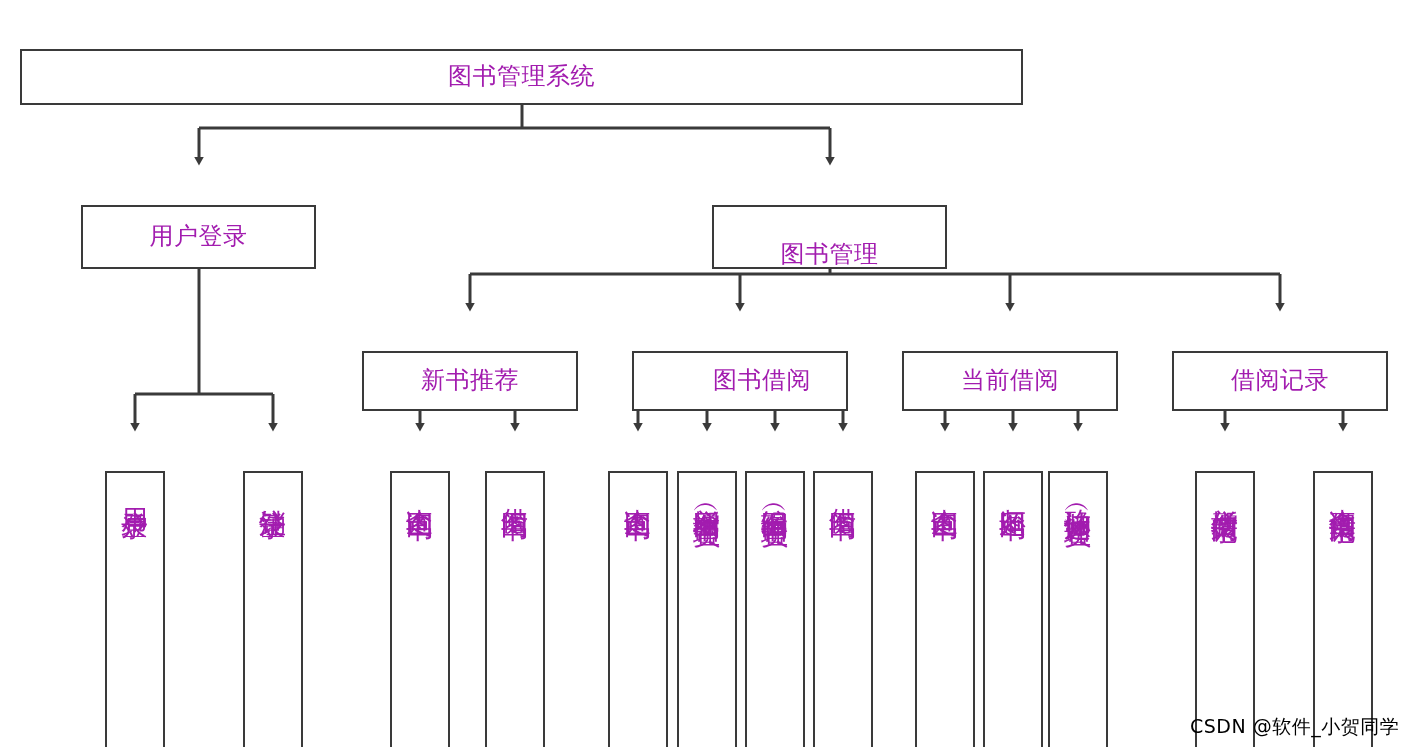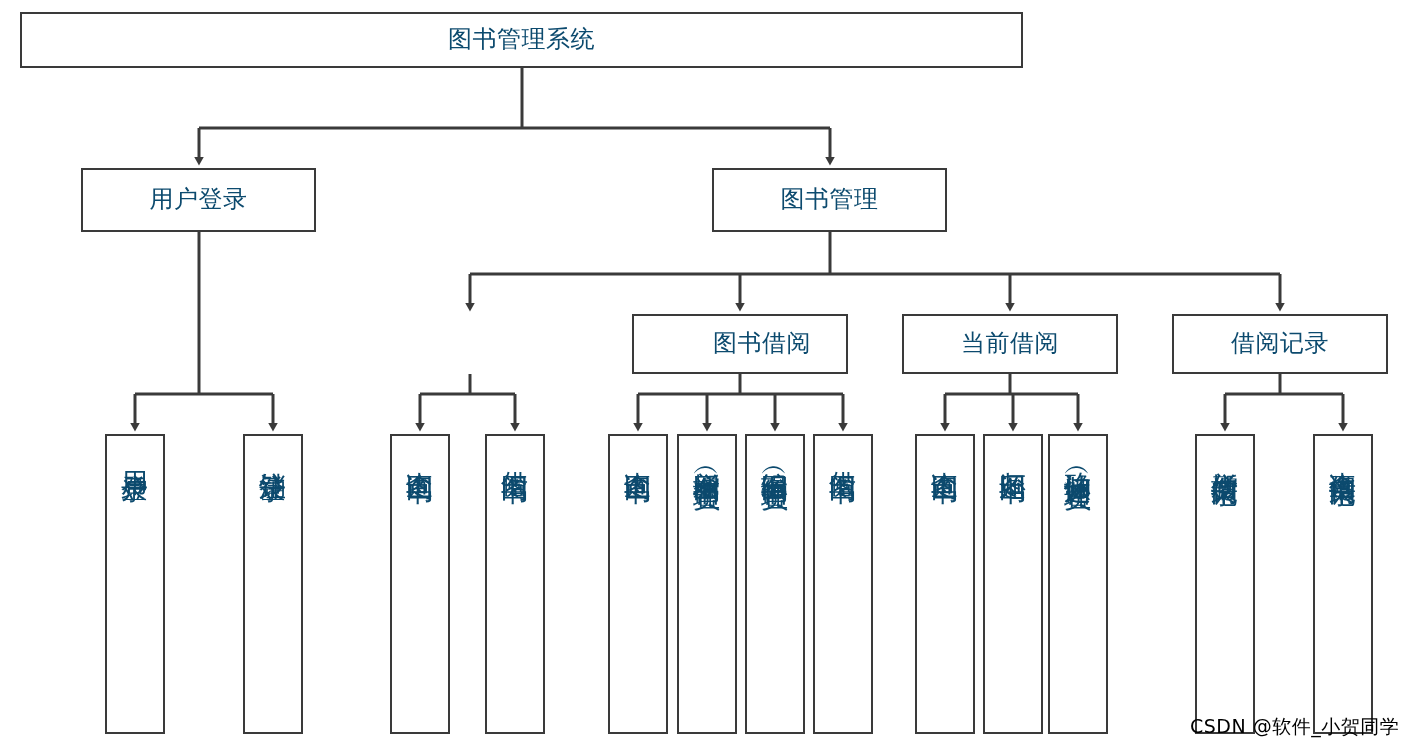--- a/index.html
+++ b/index.html
@@ -27,21 +27,22 @@
     pointer-events: none;
   }
   .node {
     position: absolute;
     box-sizing: border-box;
     border: 2px solid #3a3a3a;
     background: #ffffff;
     display: flex;
     align-items: center;
     justify-content: center;
-    color: #0c4a6e;
+    color: #a21caf;
+    margin-top: 37px;
   }
   .node-label {
     display: block;
     line-height: 1.06;
     letter-spacing: 0.5px;
     white-space: pre;
   }
   .node.horizontal .node-label {
     font-size: 24px;
   }
@@ -113,24 +114,27 @@
       </g>
   </svg>
 
   <div class="node horizontal" style="left: 20px; top: 12px; width: 1003px; height: 56px;">
     <span class="node-label">图书管理系统</span>
   </div>
 
   <div class="node horizontal" style="left: 81px; top: 168px; width: 235px; height: 64px;">
     <span class="node-label">用户登录</span>
   </div>
-  <div class="node horizontal" style="left: 712px; top: 168px; width: 235px; height: 64px;">
+  <div class="node horizontal" style="left: 712px; top: 168px; width: 235px; height: 64px; align-items: flex-end;">
     <span class="node-label">图书管理</span>
   </div>
 
+  <div class="node horizontal" style="left: 362px; top: 314px; width: 216px; height: 60px;">
+    <span class="node-label">新书推荐</span>
+  </div>
   <div class="node horizontal" style="left: 632px; top: 314px; width: 216px; height: 60px; padding-left: 44px;">
     <span class="node-label">图书借阅</span>
   </div>
   <div class="node horizontal" style="left: 902px; top: 314px; width: 216px; height: 60px;">
     <span class="node-label">当前借阅</span>
   </div>
   <div class="node horizontal" style="left: 1172px; top: 314px; width: 216px; height: 60px;">
     <span class="node-label">借阅记录</span>
   </div>
 

